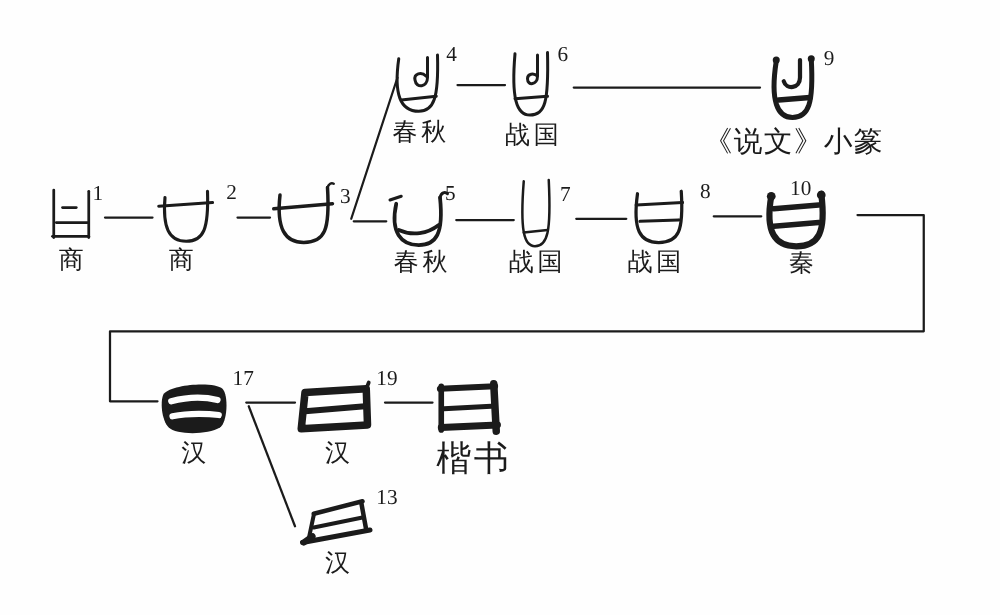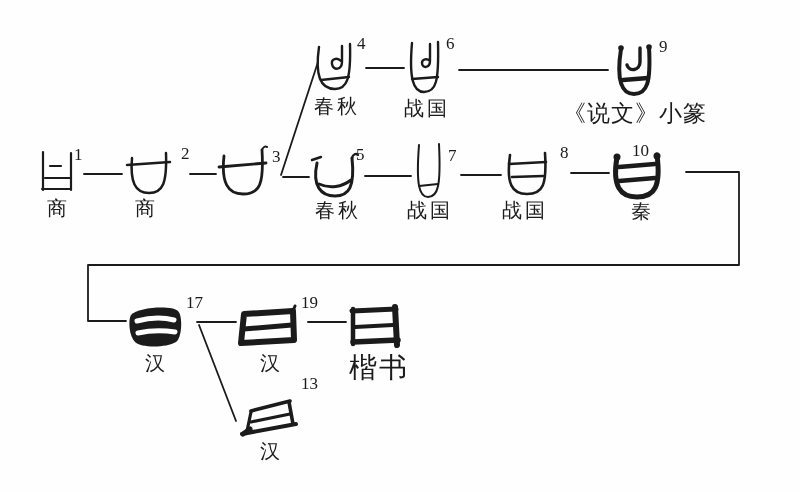--- a/index.html
+++ b/index.html
@@ -140,21 +140,21 @@
   <div class="lbl num" style="left:272px;top:148px;">3</div>
   <div class="lbl num" style="left:357px;top:35px;">4</div>
   <div class="lbl num" style="left:356px;top:146px;">5</div>
   <div class="lbl num" style="left:446px;top:35px;">6</div>
   <div class="lbl num" style="left:448px;top:147px;">7</div>
   <div class="lbl num" style="left:560px;top:144px;">8</div>
   <div class="lbl num" style="left:659px;top:38px;">9</div>
   <div class="lbl num" style="left:632px;top:142px;">10</div>
   <div class="lbl num" style="left:186px;top:294px;">17</div>
   <div class="lbl num" style="left:301px;top:294px;">19</div>
-  <div class="lbl num" style="left:301px;top:375px;">13</div>
+  <div class="lbl num" style="left:301px;top:389px;">13</div>
 
   <div class="lbl period one" style="left:57px;top:198px;">商</div>
   <div class="lbl period one" style="left:145px;top:198px;">商</div>
   <div class="lbl period" style="left:337px;top:96px;">春秋</div>
   <div class="lbl period" style="left:338px;top:200px;">春秋</div>
   <div class="lbl period" style="left:427px;top:98px;">战国</div>
   <div class="lbl period" style="left:430px;top:200px;">战国</div>
   <div class="lbl period" style="left:525px;top:200px;">战国</div>
   <div class="lbl period small" style="left:635px;top:102px;">《说文》小篆</div>
   <div class="lbl period one" style="left:641px;top:201px;">秦</div>

